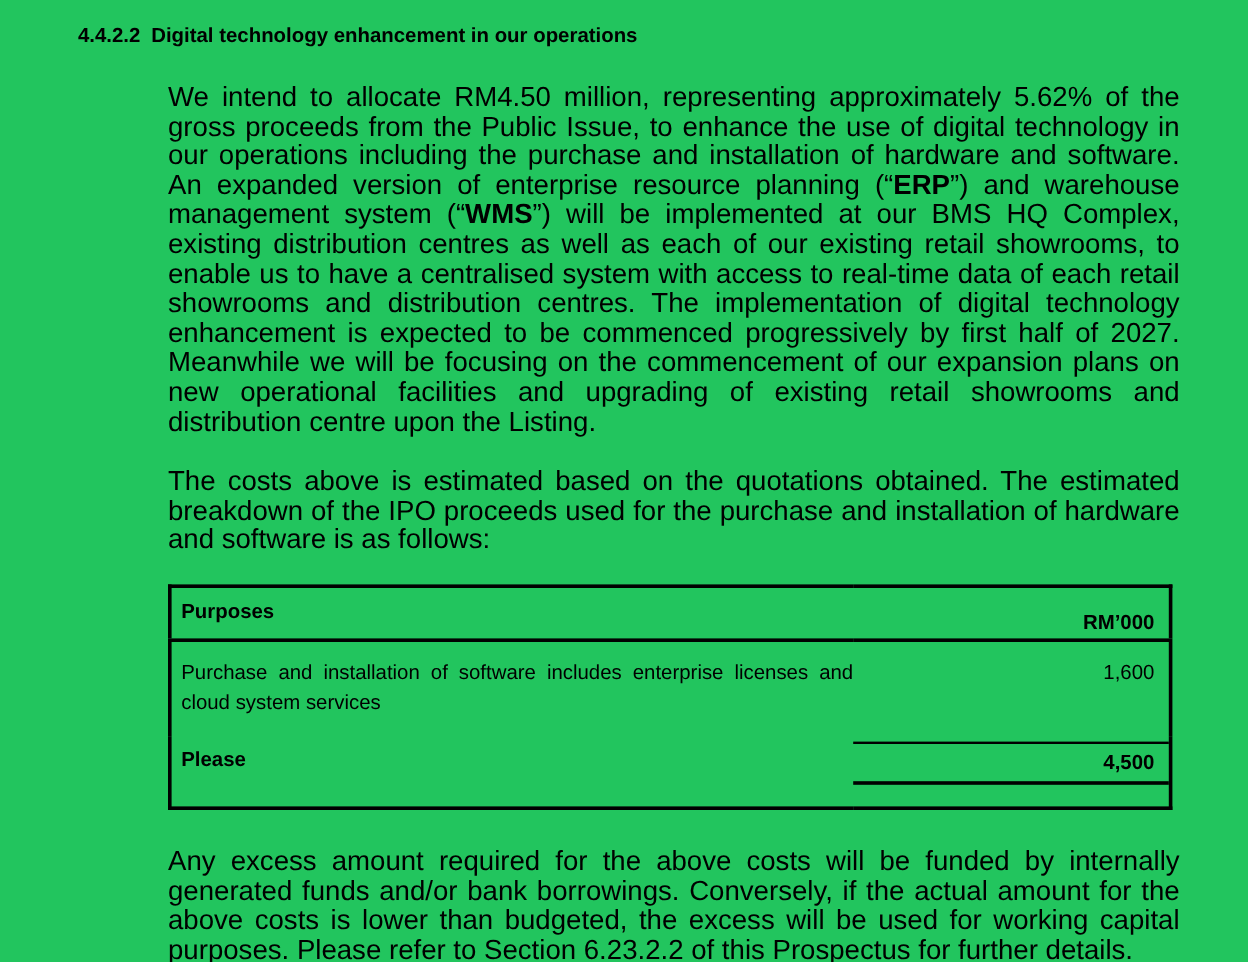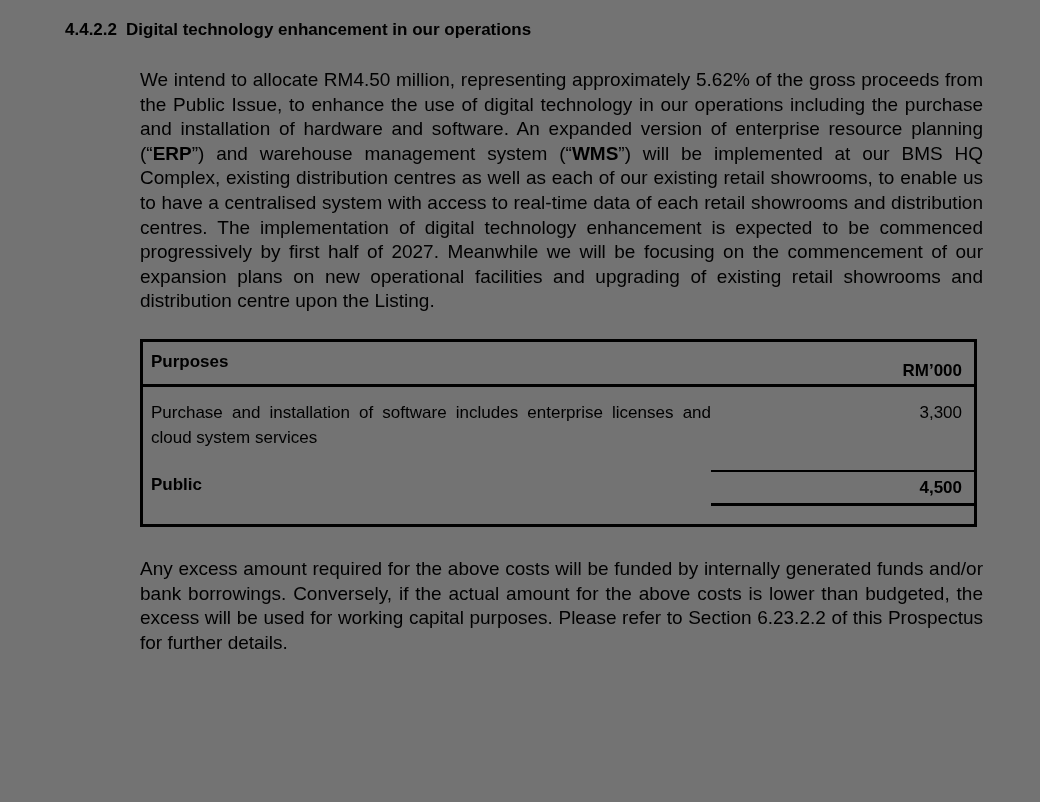--- a/index.html
+++ b/index.html
@@ -11,38 +11,38 @@
     width: 1040px;
     height: 802px;
     overflow: hidden;
     font-family: "Liberation Sans", sans-serif;
     color: #000000;
   }
   .page {
     position: relative;
     width: 1040px;
     height: 802px;
-    background: #737373;
+    background: #22c55e;
   }
   .heading {
     padding-top: 18px;
     margin: 0 0 26px 65px;
     font-size: 17px;
     font-weight: bold;
     line-height: 24px;
     white-space: nowrap;
   }
   .heading-number { margin-right: 9px; }
   .content {
     margin-left: 140px;
     width: 843px;
   }
   p.para {
     margin: 0 0 25px 0;
-    font-size: 19px;
+    font-size: 23px;
     line-height: 24.6px;
     text-align: justify;
   }
   p.para b, .heading { letter-spacing: 0; }
   table.breakdown {
     width: 837px;
     border: 3px solid #000000;
     border-collapse: collapse;
     margin: 0 16px 30px 0;
     font-size: 17px;
@@ -97,35 +97,36 @@
 <div class="page">
 
   <div class="heading">
     <span class="heading-number">4.4.2.2</span><span class="heading-title">Digital technology enhancement in our operations</span>
   </div>
 
   <div class="content">
 
     <p class="para"><span>We intend to allocate RM4.50 million, representing approximately 5.62% of the gross proceeds from the Public Issue, to enhance the use of digital technology in our operations including the purchase and installation of hardware and software. An expanded version of enterprise resource planning (“</span><b>ERP</b><span>”) and warehouse management system (“</span><b>WMS</b><span>”) will be implemented at our BMS HQ Complex, existing distribution centres as well as each of our existing retail showrooms, to enable us to have a centralised system with access to real-time data of each retail showrooms and distribution centres. The implementation of digital technology enhancement is expected to be commenced progressively by first half of 2027. Meanwhile we will be focusing on the commencement of our expansion plans on new operational facilities and upgrading of existing retail showrooms and distribution centre upon the Listing.</span></p>
 
+    <p class="para"><span>The costs above is estimated based on the quotations obtained. The estimated breakdown of the IPO proceeds used for the purchase and installation of hardware and software is as follows:</span></p>
 
     <table class="breakdown">
       <thead>
         <tr>
           <th>Purposes</th>
           <th class="amount-h">RM’000</th>
         </tr>
       </thead>
       <tbody>
         <tr class="body-row-last">
           <td class="purpose-cell">Purchase and installation of software includes enterprise licenses and cloud system services</td>
-          <td class="amount-cell">3,300</td>
+          <td class="amount-cell">1,600</td>
         </tr>
         <tr>
-          <td class="total-label-cell">Public</td>
+          <td class="total-label-cell">Please</td>
           <td class="total-amount-cell">
             <div class="total-amount-box">4,500</div>
           </td>
         </tr>
       </tbody>
     </table>
 
     <p class="para"><span>Any excess amount required for the above costs will be funded by internally generated funds and/or bank borrowings. Conversely, if the actual amount for the above costs is lower than budgeted, the excess will be used for working capital purposes. Please refer to Section 6.23.2.2 of this Prospectus for further details.</span></p>
 
   </div>

